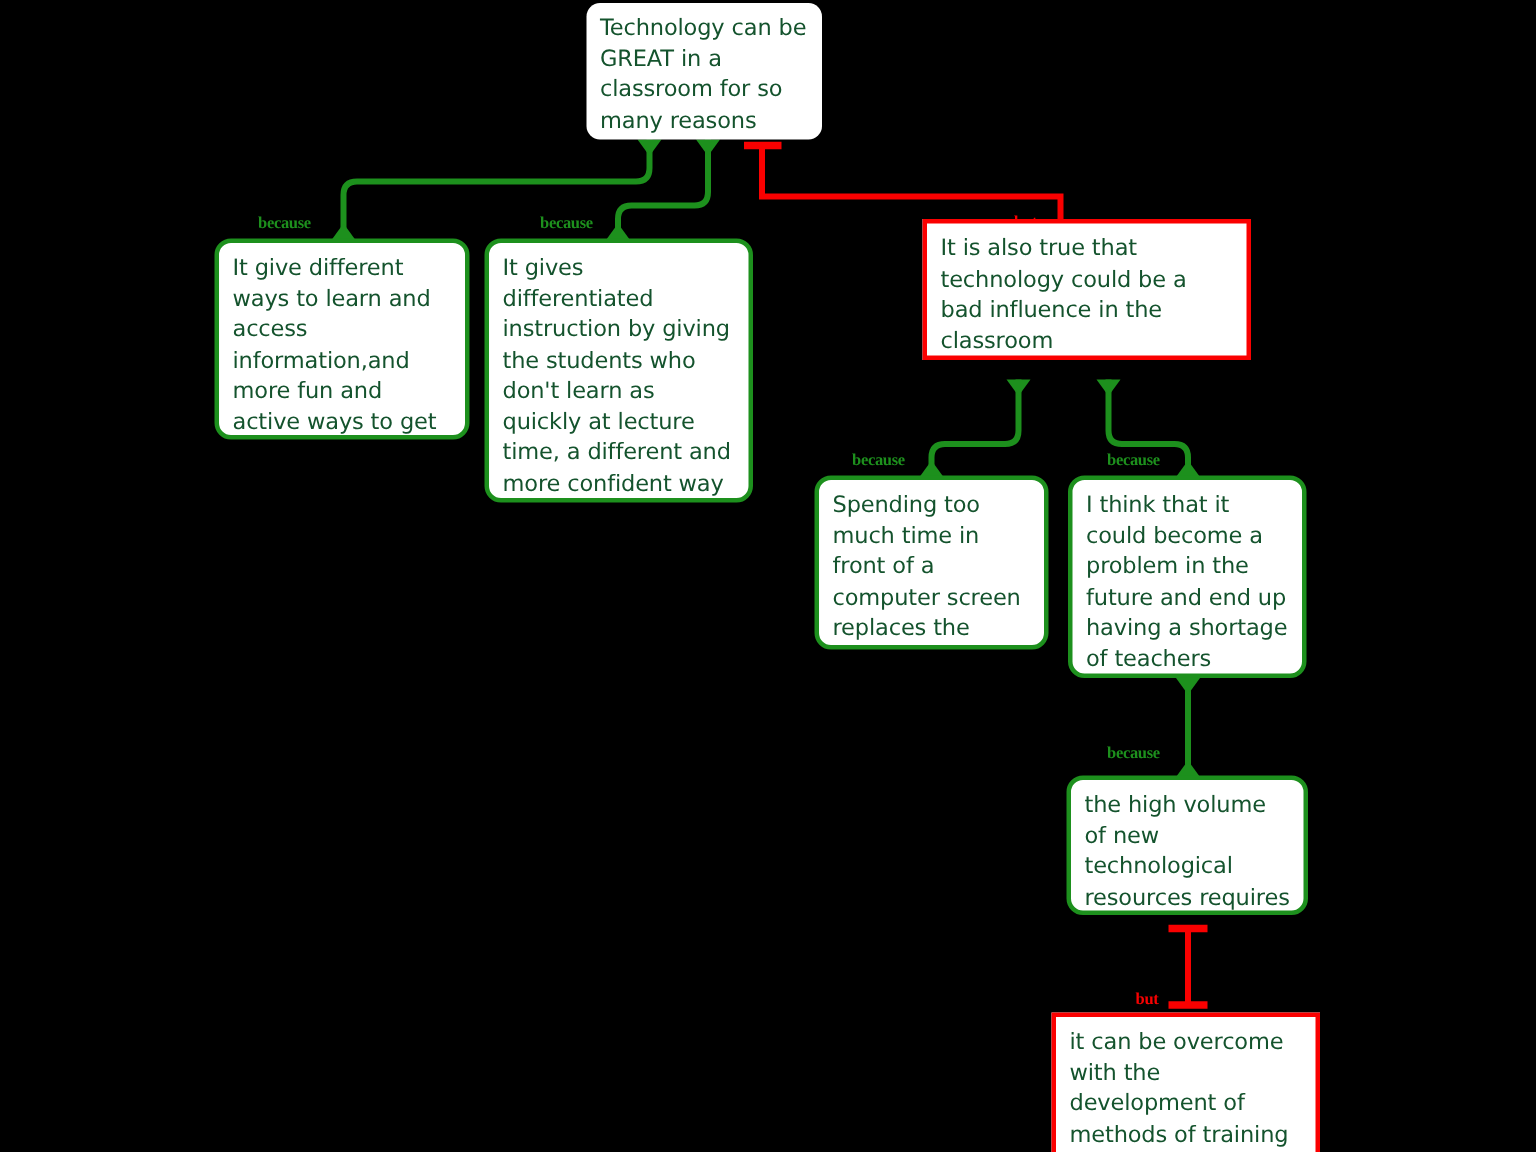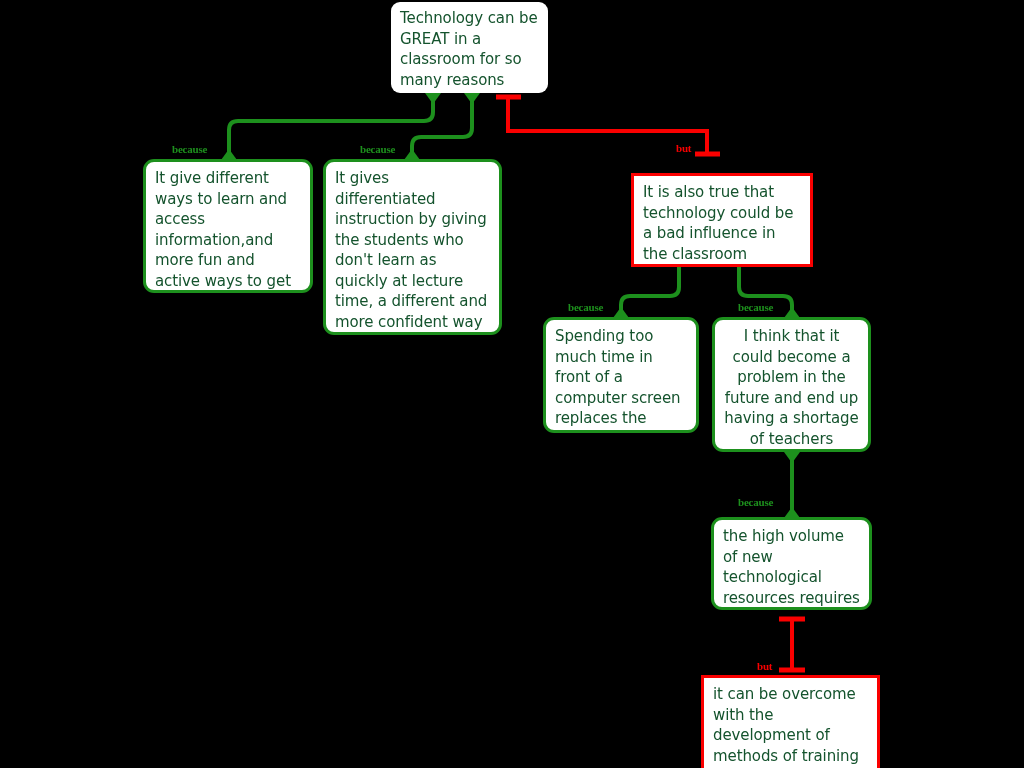--- a/index.html
+++ b/index.html
@@ -121,23 +121,23 @@
   <div class="edge-label label-green" style="left:738px; top:302px;">because</div>
   <div class="edge-label label-green" style="left:738px; top:497px;">because</div>
   <div class="edge-label label-red" style="left:757px; top:661px;">but</div>
 
   <div class="node node-root" style="left:391px; top:2px; width:157px; height:91px;">Technology can be GREAT in a classroom for so many reasons</div>
 
   <div class="node node-green" style="left:143px; top:159px; width:170px; height:134px;">It give different ways to learn and access information,and more fun and active ways to get engaged.</div>
 
   <div class="node node-green" style="left:323px; top:159px; width:179px; height:176px;">It gives differentiated instruction by giving the students who don't learn as quickly at lecture time, a different and more confident way of learning.</div>
 
-  <div class="node node-red" style="left:615px; top:173px; width:182px; height:94px;margin-left:16px;">It is also true that technology could be a bad influence in the classroom</div>
+  <div class="node node-red" style="left:615px; top:146px; width:219px; height:94px;">It is also true that technology could be a bad influence in the classroom</div>
 
   <div class="node node-green" style="left:543px; top:317px; width:156px; height:116px;">Spending too much time in front of a computer screen replaces the teacher</div>
 
-  <div class="node node-green" style="left:712px; top:317px; width:159px; height:135px;text-align:center;">I think that it could become a problem in the future and end up having a shortage of teachers</div>
+  <div class="node node-green" style="left:712px; top:317px; width:159px; height:135px;">I think that it could become a problem in the future and end up having a shortage of teachers</div>
 
   <div class="node node-green" style="left:711px; top:517px; width:161px; height:93px;">the high volume of new technological resources requires new skills</div>
 
   <div class="node node-red" style="left:701px; top:675px; width:179px; height:96px;">it can be overcome with the development of methods of training teachers</div>
 
 </div>
 
 </body></html>

